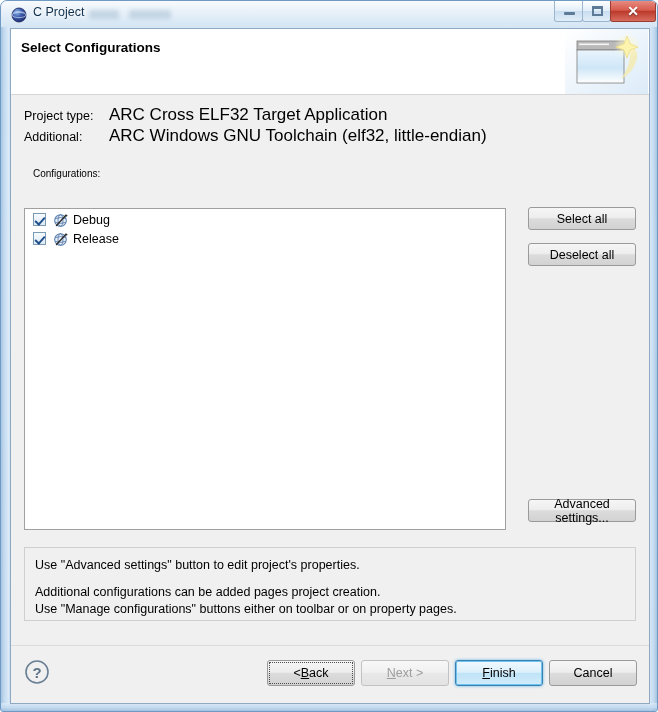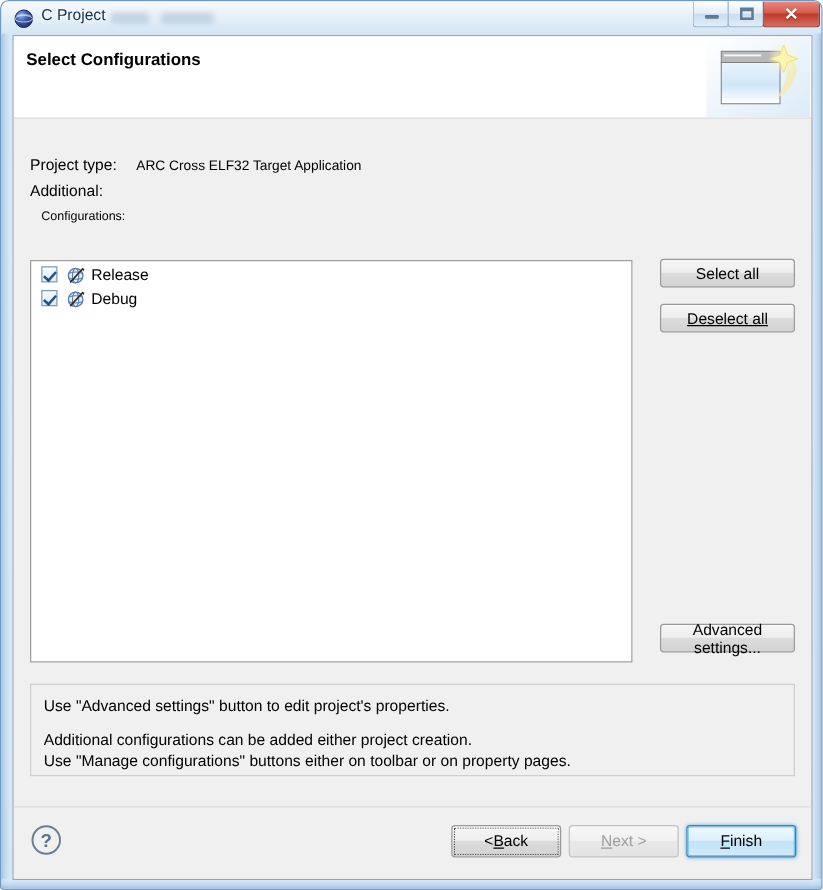--- a/index.html
+++ b/index.html
@@ -191,24 +191,23 @@
   }
   .info-row {
     display: flex;
     align-items: baseline;
     height: 21px;
   }
   .info-label {
     width: 85px;
     font-size: 12.5px;
     color: #000000;
-    margin-top: 20px;
   }
   .info-value {
-    font-size: 11px;
+    font-size: 17px;
     color: #000000;
     white-space: nowrap;
   }
   .configs-label {
     position: absolute;
     left: 22px; top: 73px;
     font-size: 10px;
     color: #000000;
   }
 
@@ -272,21 +271,21 @@
     justify-content: center;
     cursor: default;
     padding: 0;
   }
   .side-btn {
     position: absolute;
     left: 517px;
     width: 108px; height: 23px;
   }
   .btn-select-all { top: 112px; }
-  .btn-deselect-all { top: 148px; text-decoration: underline; }
+  .btn-deselect-all { top: 148px; }
   .btn-advanced {
     position: absolute;
     left: 517px; top: 404px;
     width: 108px; height: 23px;
   }
 
   
   .notebox {
     position: absolute;
     left: 13px; top: 452px;
@@ -417,63 +416,64 @@
 
     <div class="body-area">
 
       <div class="info-grid">
         <div class="info-row">
           <span class="info-label">Project type:</span>
           <span class="info-value">ARC Cross ELF32 Target Application</span>
         </div>
         <div class="info-row">
           <span class="info-label">Additional:</span>
+          <span class="info-value">ARC Windows GNU Toolchain (elf32, little-endian)</span>
         </div>
       </div>
 
       <div class="configs-label">Configurations:</div>
 
       <div class="listbox">
+
+        <div class="list-item">
+          <span class="cfg-check"></span>
+          <svg class="cfg-icon" viewBox="0 0 16 16">
+            <circle cx="7.5" cy="8.5" r="5.8" fill="#e9eff7" stroke="#5a7fae" stroke-width="1.1"></circle>
+            <path d="M2.2 6.6 Q7.5 4.6 12.8 6.6" fill="none" stroke="#5a7fae" stroke-width="0.9"></path>
+            <path d="M2.2 10.4 Q7.5 12.4 12.8 10.4" fill="none" stroke="#5a7fae" stroke-width="0.9"></path>
+            <ellipse cx="7.5" cy="8.5" rx="2.5" ry="5.8" fill="none" stroke="#5a7fae" stroke-width="0.9"></ellipse>
+            <path d="M3.5 13.5 L13 3.2" stroke="#2d2d2d" stroke-width="1.4" stroke-linecap="round"></path>
+            <path d="M12.4 2.4 L14.6 3.2 L13.6 5.1 Z" fill="#2d2d2d"></path>
+          </svg>
+          <span class="cfg-label">Debug</span>
+        </div>
 
         <div class="list-item">
           <span class="cfg-check"></span>
           <svg class="cfg-icon" viewBox="0 0 16 16">
             <circle cx="7.5" cy="8.5" r="5.8" fill="#e9eff7" stroke="#5a7fae" stroke-width="1.1"></circle>
             <path d="M2.2 6.6 Q7.5 4.6 12.8 6.6" fill="none" stroke="#5a7fae" stroke-width="0.9"></path>
             <path d="M2.2 10.4 Q7.5 12.4 12.8 10.4" fill="none" stroke="#5a7fae" stroke-width="0.9"></path>
             <ellipse cx="7.5" cy="8.5" rx="2.5" ry="5.8" fill="none" stroke="#5a7fae" stroke-width="0.9"></ellipse>
             <path d="M3.5 13.5 L13 3.2" stroke="#2d2d2d" stroke-width="1.4" stroke-linecap="round"></path>
             <path d="M12.4 2.4 L14.6 3.2 L13.6 5.1 Z" fill="#2d2d2d"></path>
           </svg>
           <span class="cfg-label">Release</span>
         </div>
 
-        <div class="list-item">
-          <span class="cfg-check"></span>
-          <svg class="cfg-icon" viewBox="0 0 16 16">
-            <circle cx="7.5" cy="8.5" r="5.8" fill="#e9eff7" stroke="#5a7fae" stroke-width="1.1"></circle>
-            <path d="M2.2 6.6 Q7.5 4.6 12.8 6.6" fill="none" stroke="#5a7fae" stroke-width="0.9"></path>
-            <path d="M2.2 10.4 Q7.5 12.4 12.8 10.4" fill="none" stroke="#5a7fae" stroke-width="0.9"></path>
-            <ellipse cx="7.5" cy="8.5" rx="2.5" ry="5.8" fill="none" stroke="#5a7fae" stroke-width="0.9"></ellipse>
-            <path d="M3.5 13.5 L13 3.2" stroke="#2d2d2d" stroke-width="1.4" stroke-linecap="round"></path>
-            <path d="M12.4 2.4 L14.6 3.2 L13.6 5.1 Z" fill="#2d2d2d"></path>
-          </svg>
-          <span class="cfg-label">Debug</span>
-        </div>
-
       </div>
 
       <button class="btn side-btn btn-select-all">Select all</button>
       <button class="btn side-btn btn-deselect-all">Deselect all</button>
       <button class="btn btn-advanced">Advanced settings...</button>
 
       <div class="notebox">
         <div class="note-line">Use "Advanced settings" button to edit project's properties.</div>
         <div class="note-gap"></div>
-        <div class="note-line">Additional configurations can be added either project creation.</div>
+        <div class="note-line">Additional configurations can be added pages project creation.</div>
         <div class="note-line">Use "Manage configurations" buttons either on toolbar or on property pages.</div>
       </div>
 
     </div>
 
     <div class="footer">
       <svg class="help-icon" viewBox="0 0 26 26">
         <circle cx="13" cy="13" r="11" fill="none" stroke="#6a7f93" stroke-width="1.6"></circle>
         <text x="13" y="18.5" text-anchor="middle" font-family="Liberation Sans, sans-serif" font-size="15" font-weight="bold" fill="#5d7286">?</text>
       </svg>
@@ -488,17 +488,18 @@
         <button class="btn foot-btn disabled" disabled="">
             <span class="mnem">N</span>
             <span>ext &gt;</span>
           </button>
 
         <button class="btn foot-btn default">
             <span class="mnem">F</span>
             <span>inish</span>
           </button>
 
+        <button class="btn foot-btn">Cancel</button>
       </div>
     </div>
 
   </div>
 </div>
 
 </body></html>

